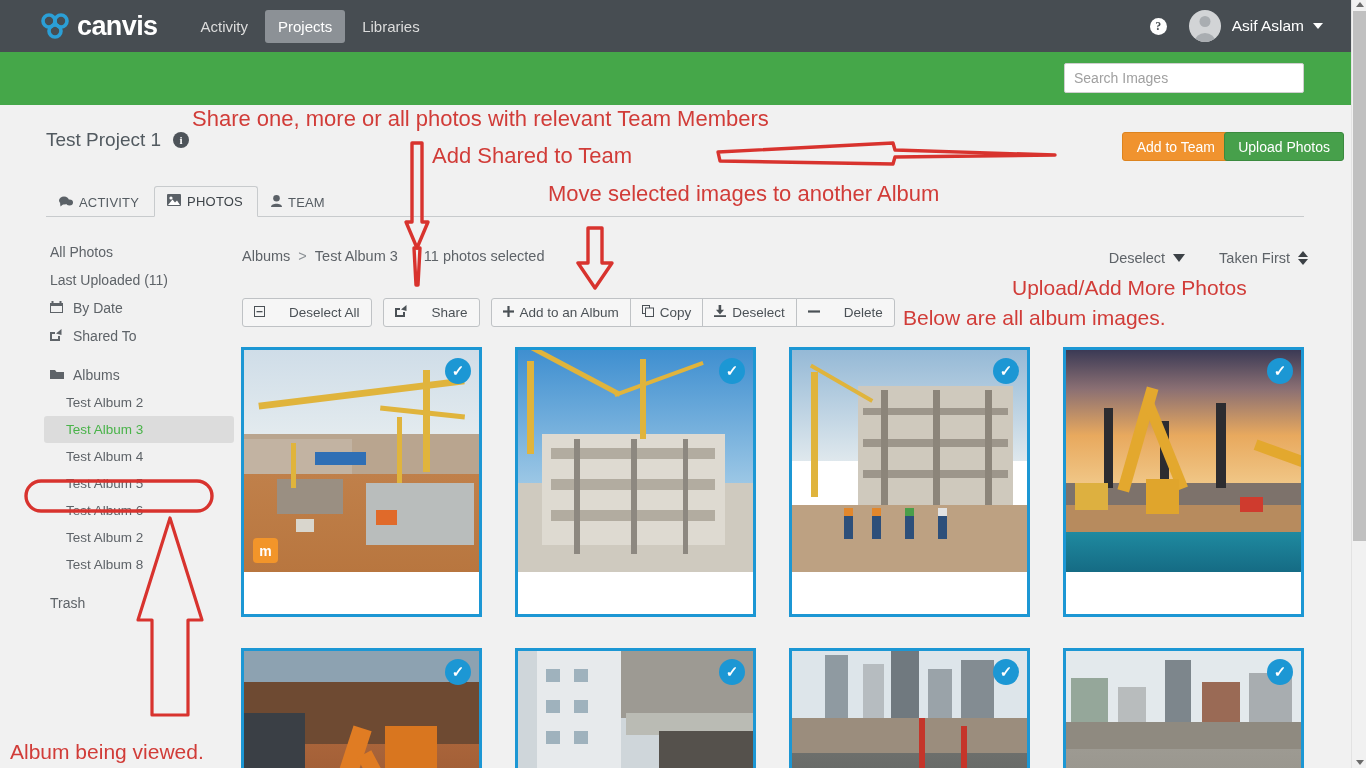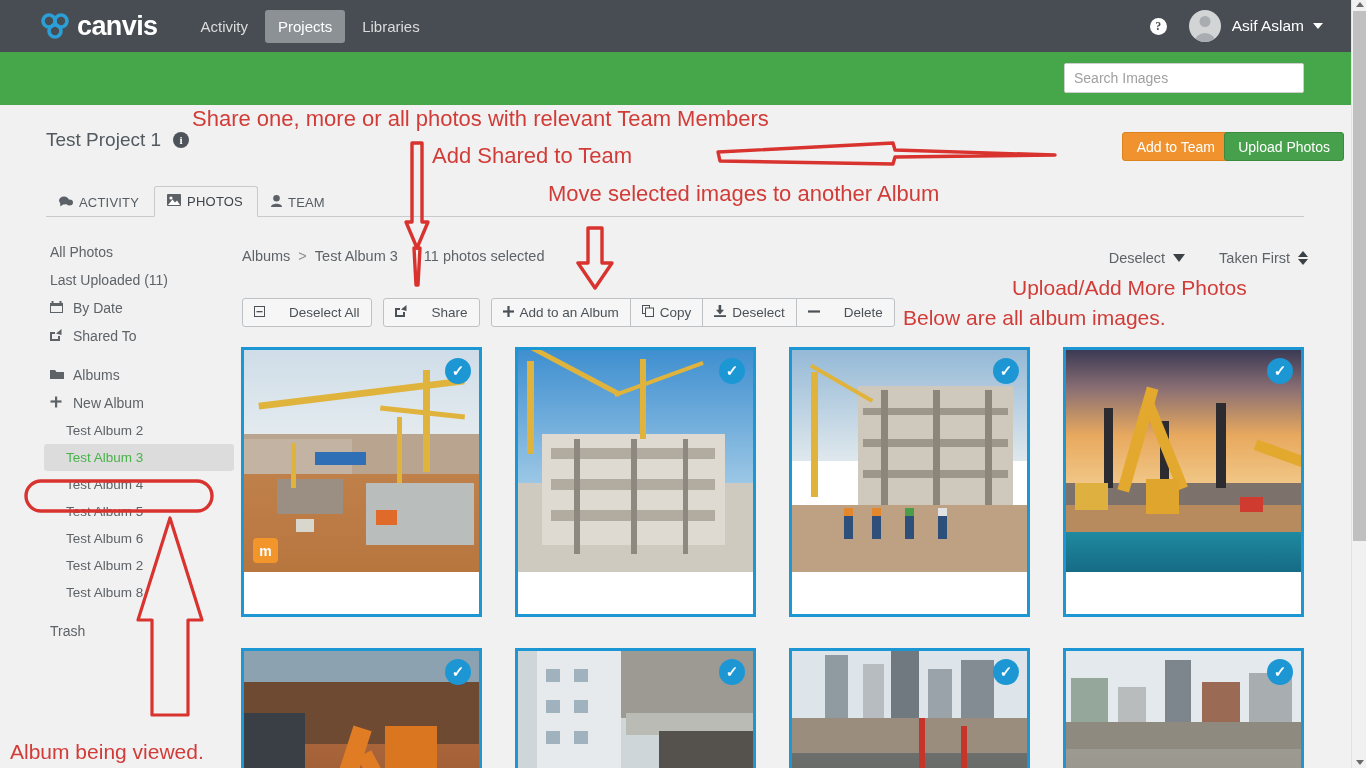--- a/index.html
+++ b/index.html
@@ -312,29 +312,20 @@
       <span>Shared To</span>
     </div>
     <div class="side-gap"></div>
     <div class="side-item">
       <span class="side-ico">
         <svg width="14" height="11" viewBox="0 0 14 11">
             <path d="M0 1 L5 1 L6.5 3 L14 3 L14 10 L0 10 Z" fill="#5e6368"></path>
           </svg>
       </span>
       <span>Albums</span>
-    </div>
-    <div class="side-item">
-      <span class="side-ico">
-        <svg width="12" height="12" viewBox="0 0 12 12">
-            <rect x="5" y="0.5" width="2.2" height="11" fill="#5e6368"></rect>
-            <rect x="0.5" y="4.4" width="11" height="2.2" fill="#5e6368"></rect>
-          </svg>
-      </span>
-      <span>New Album</span>
     </div>
     <div class="side-item child">
       <span>Test Album 2</span>
     </div>
     <div class="side-item child selected">
       <span>Test Album 3</span>
     </div>
     <div class="side-item child">
       <span>Test Album 4</span>
     </div>

